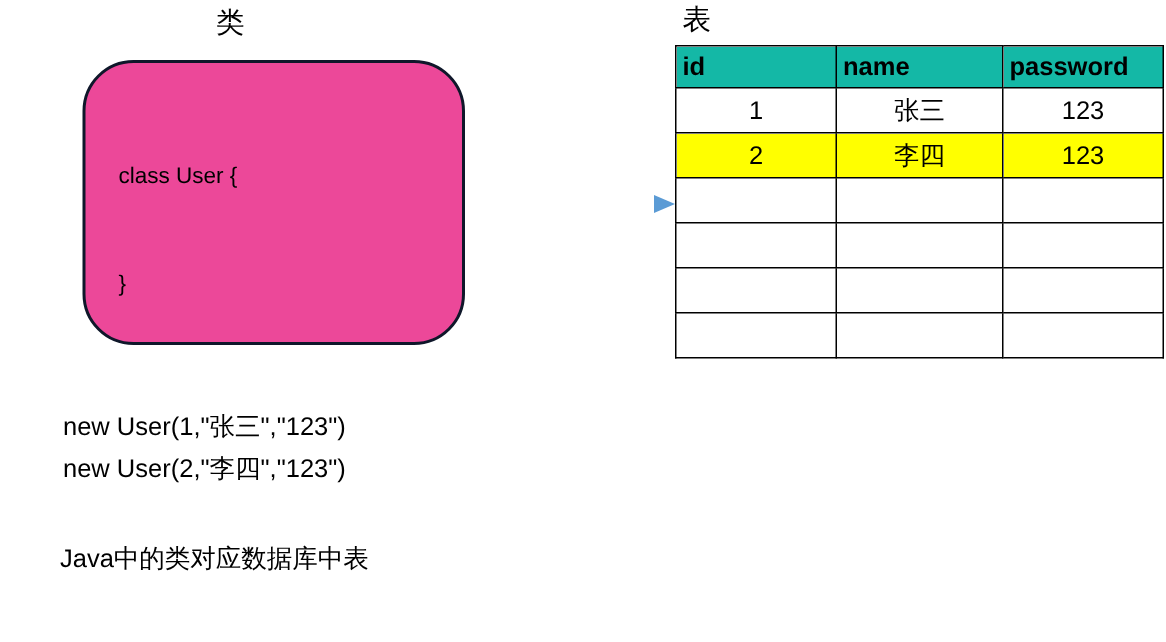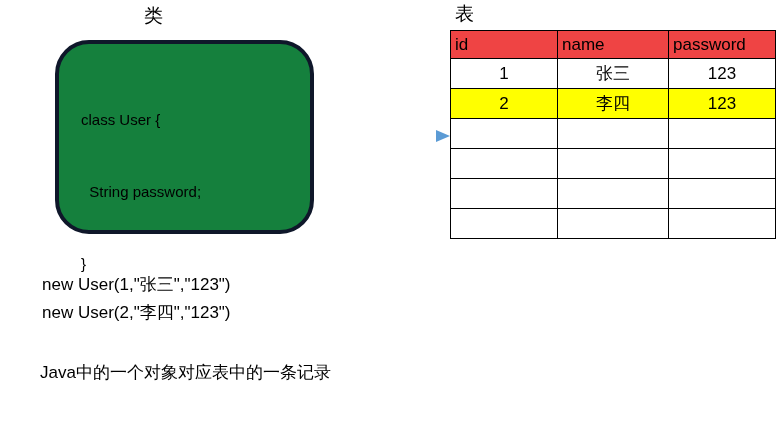--- a/index.html
+++ b/index.html
@@ -18,23 +18,23 @@
     line-height: 24px;
     color: #000000;
   }
   .label-class { left: 144px; top: 4px; }
   .label-table { left: 455px; top: 2px; }
 
   .class-box {
     position: absolute;
     left: 55px; top: 40px;
     width: 251px; height: 186px;
-    border: 4px solid #0f172a;
+    border: 2px solid #0f172a;
     border-radius: 34px;
-    background: #15803d;
+    background: #ec4899;
     box-sizing: content-box;
   }
   .code-block {
     position: absolute;
     left: 22px; top: 16px;
     font-size: 15px;
     line-height: 24px;
     white-space: pre;
   }
 
@@ -47,22 +47,22 @@
     border-collapse: collapse;
     table-layout: fixed;
     font-size: 17px;
   }
   .db-table th, .db-table td {
     border: 1px solid #000000;
     padding: 0 0 0 4px;
     overflow: hidden;
   }
   .db-table th {
-    background: #ef4444;
-    font-weight: normal;
+    background: #14b8a6;
+    font-weight: bold;
     text-align: left;
     height: 27px;
   }
   .db-table td {
     text-align: center;
     height: 29px;
     padding: 0;
   }
   .col-id { width: 102px; }
   .col-name { width: 106px; }
@@ -76,21 +76,20 @@
 </head>
 <body>
 
 <div class="canvas">
 
   <div class="section-label label-class">类</div>
 
   <div class="class-box">
     <div class="code-block">
       <div>class User {</div>
-      <div>  String password;</div>
       <div>}</div>
     </div>
   </div>
 
   <svg class="arrow-svg" width="139" height="20" viewBox="0 0 139 20">
     <defs>
       <linearGradient id="arrowGrad" x1="0" y1="0" x2="1" y2="0">
         <stop offset="0" stop-color="#CFE0F0"></stop>
         <stop offset="1" stop-color="#5B9BD5"></stop>
       </linearGradient>
@@ -143,16 +142,16 @@
     </tbody>
   </table>
 
   <div class="note new-user-block">
     <div>new User(1,"张三","123")</div>
     <div>new User(2,"李四","123")</div>
   </div>
 
 
   <div class="note java-block">
-    <div>Java中的一个对象对应表中的一条记录</div>
+    <div>Java中的类对应数据库中表</div>
   </div>
 
 </div>
 
 </body></html>

